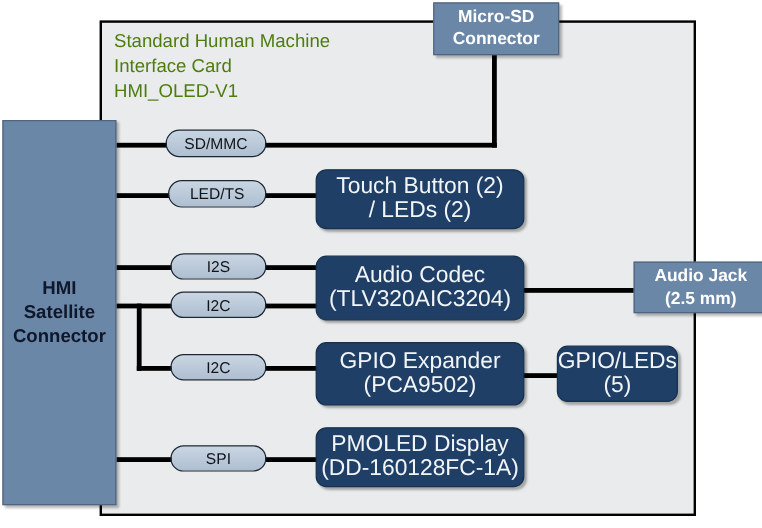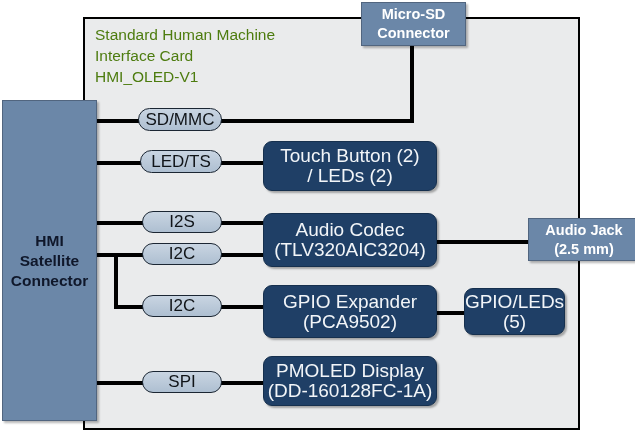--- a/index.html
+++ b/index.html
@@ -103,21 +103,21 @@
   .pill {
     position: absolute;
     background: linear-gradient(180deg, #c9d5e2 0%, #aebfd1 100%);
     border: 1.5px solid #1b2633;
     border-radius: 14px;
     box-sizing: border-box;
     display: flex;
     align-items: center;
     justify-content: center;
     color: #101418;
-    font-size: 17px;
+    font-size: 13px;
     text-align: center;
   }
 </style>
 </head>
 <body>
 
 <div id="diagram-root">
 
   <div class="card-panel"></div>
 

